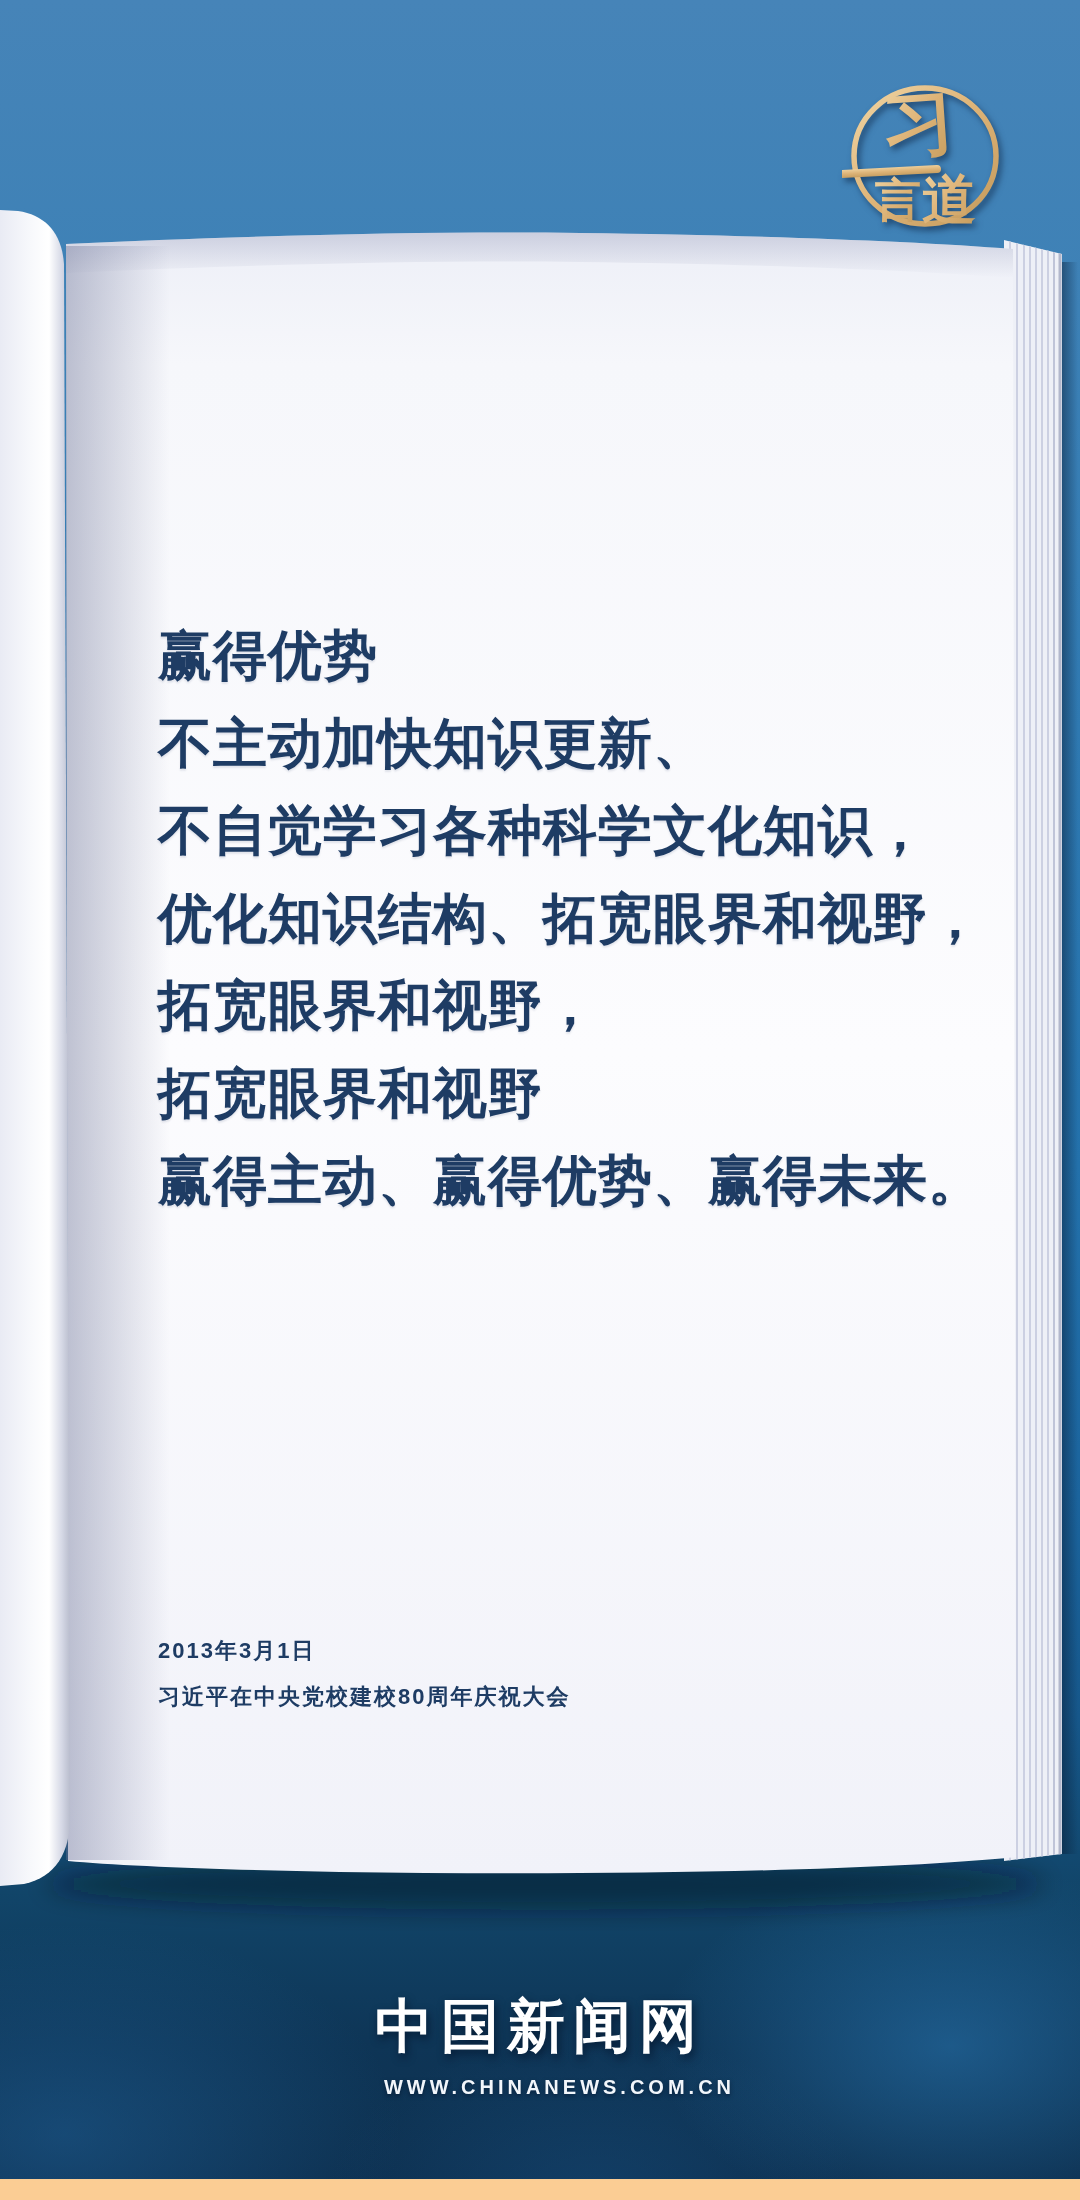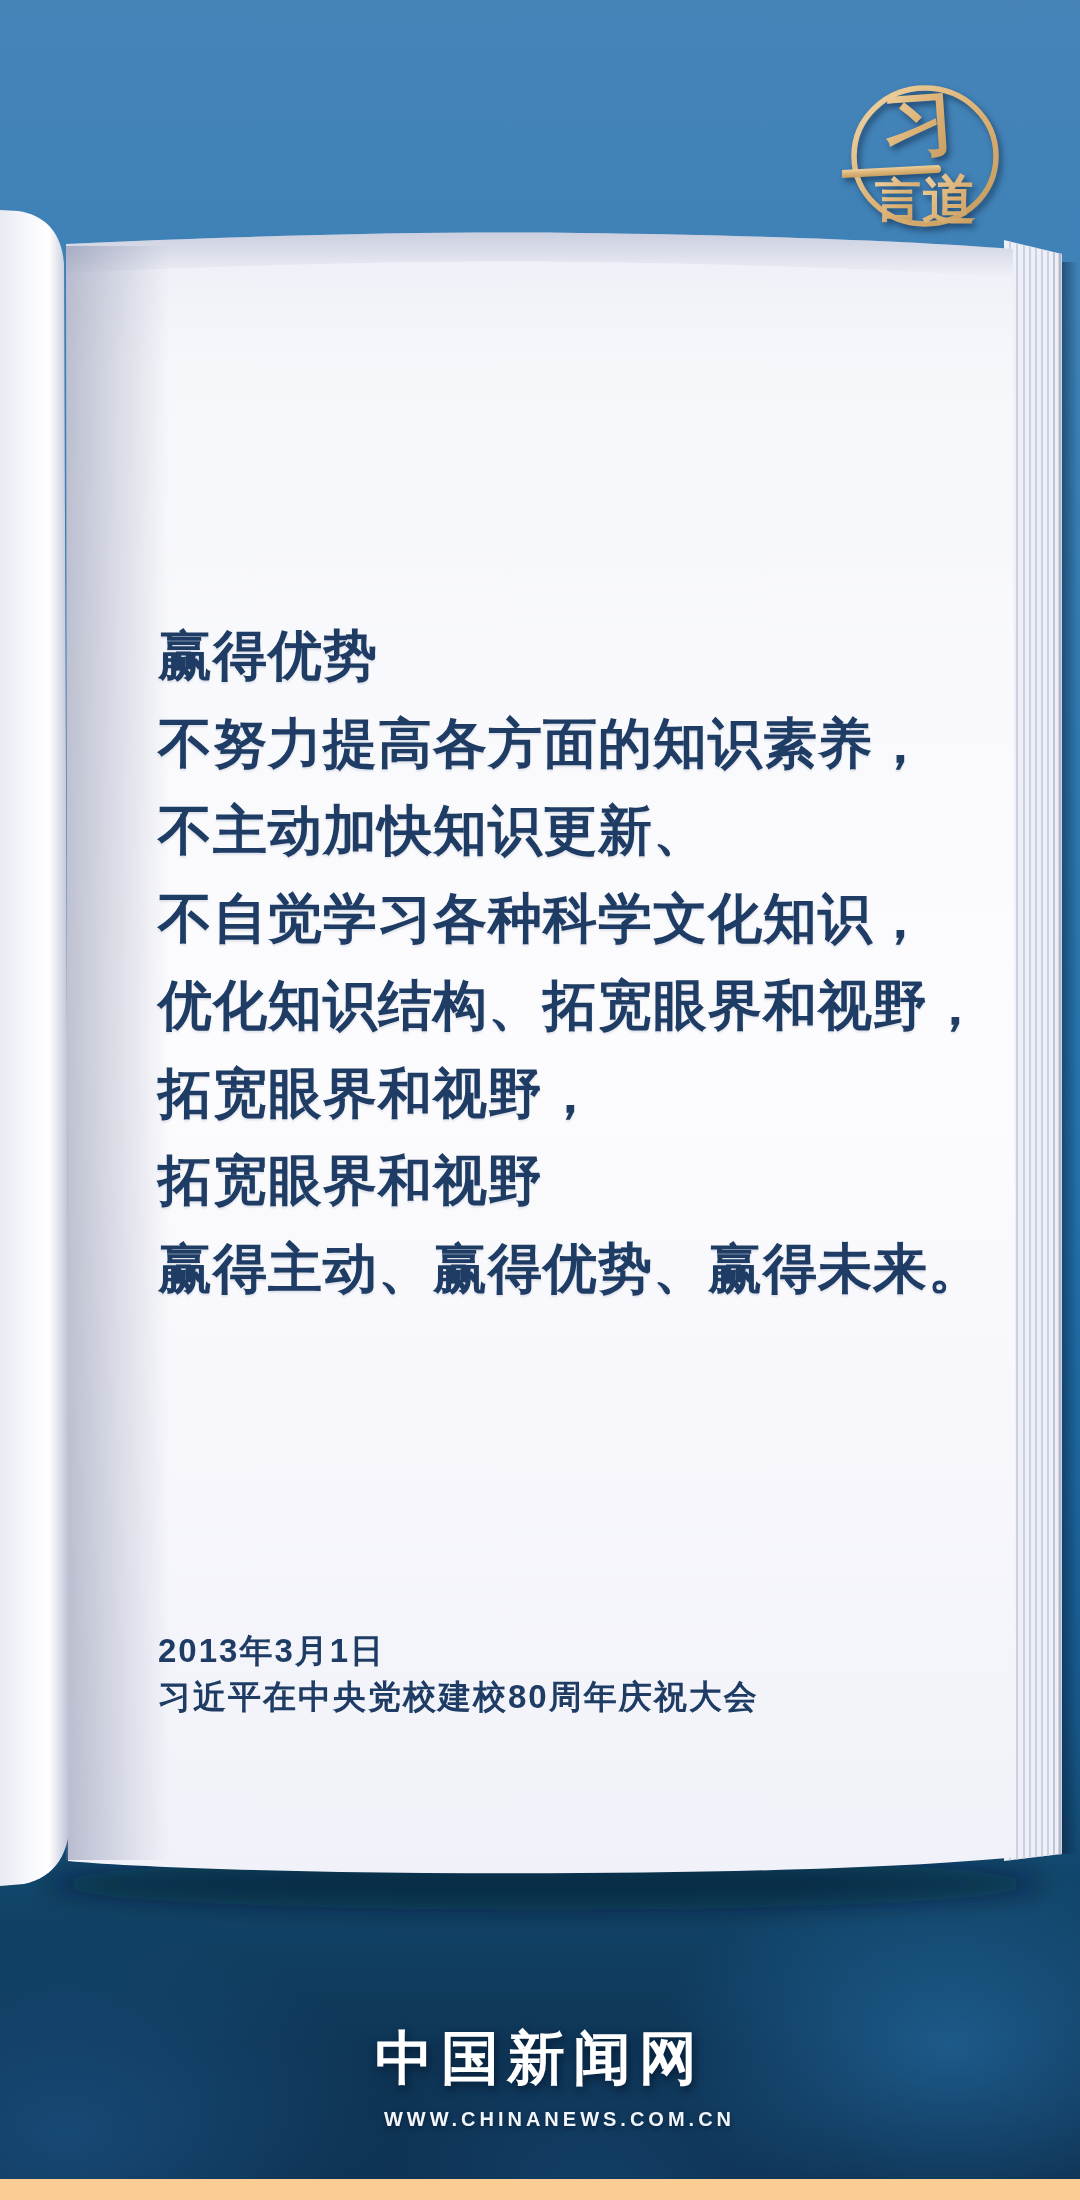--- a/index.html
+++ b/index.html
@@ -32,35 +32,34 @@
     letter-spacing: 1px;
     color: #1e3c64;
     text-shadow: 0 2px 2px rgba(40,60,100,0.12);
   }
 
   .attribution {
     position: absolute;
     left: 158px;
     top: 1628px;
     width: 760px;
-    font-size: 33px;
+    font-size: 22px;
     font-weight: 700;
     line-height: 46px;
     letter-spacing: 2px;
     color: #1e3c64;
   }
 
   .footer {
     position: absolute;
     left: 0;
     top: 1988px;
     width: 1080px;
     text-align: center;
     color: #ffffff;
-    margin-top: 32px;
   }
   .footer .logo-cn {
     font-family: "DejaVu Serif", serif;
     font-size: 58px;
     font-weight: 700;
     letter-spacing: 8px;
     text-shadow: 2px 4px 8px rgba(0,12,32,0.6);
   }
   .footer .logo-url {
     margin-top: 10px;
@@ -167,21 +166,20 @@
     </defs>
     <ellipse cx="83" cy="80" rx="71" ry="68" fill="none" stroke="url(#goldGrad)" stroke-width="5.5"></ellipse>
     <path d="M0,98 L95,93" stroke="url(#goldGrad)" stroke-width="8" stroke-linecap="round"></path>
     <text x="77" y="72" font-family="DejaVu Serif, serif" font-size="72" font-weight="bold" fill="url(#goldGrad)" text-anchor="middle" transform="rotate(-4 77 50)">习</text>
     <text x="56" y="140" font-family="DejaVu Serif, serif" font-size="46" font-weight="bold" fill="url(#goldGrad)" text-anchor="middle">言</text>
     <text x="107" y="142" font-family="DejaVu Serif, serif" font-size="54" font-weight="bold" fill="url(#goldGrad)" text-anchor="middle">道</text>
   </svg>
 
   <div class="quote">
     <div>赢得优势</div>
-    <div>不努力提高各方面的知识素养，</div>
     <div>不主动加快知识更新、</div>
     <div>不自觉学习各种科学文化知识，</div>
     <div>优化知识结构、拓宽眼界和视野，</div>
     <div>拓宽眼界和视野，</div>
     <div>拓宽眼界和视野</div>
     <div>赢得主动、赢得优势、赢得未来。</div>
   </div>
 
   <div class="attribution">
     <div>2013年3月1日</div>

